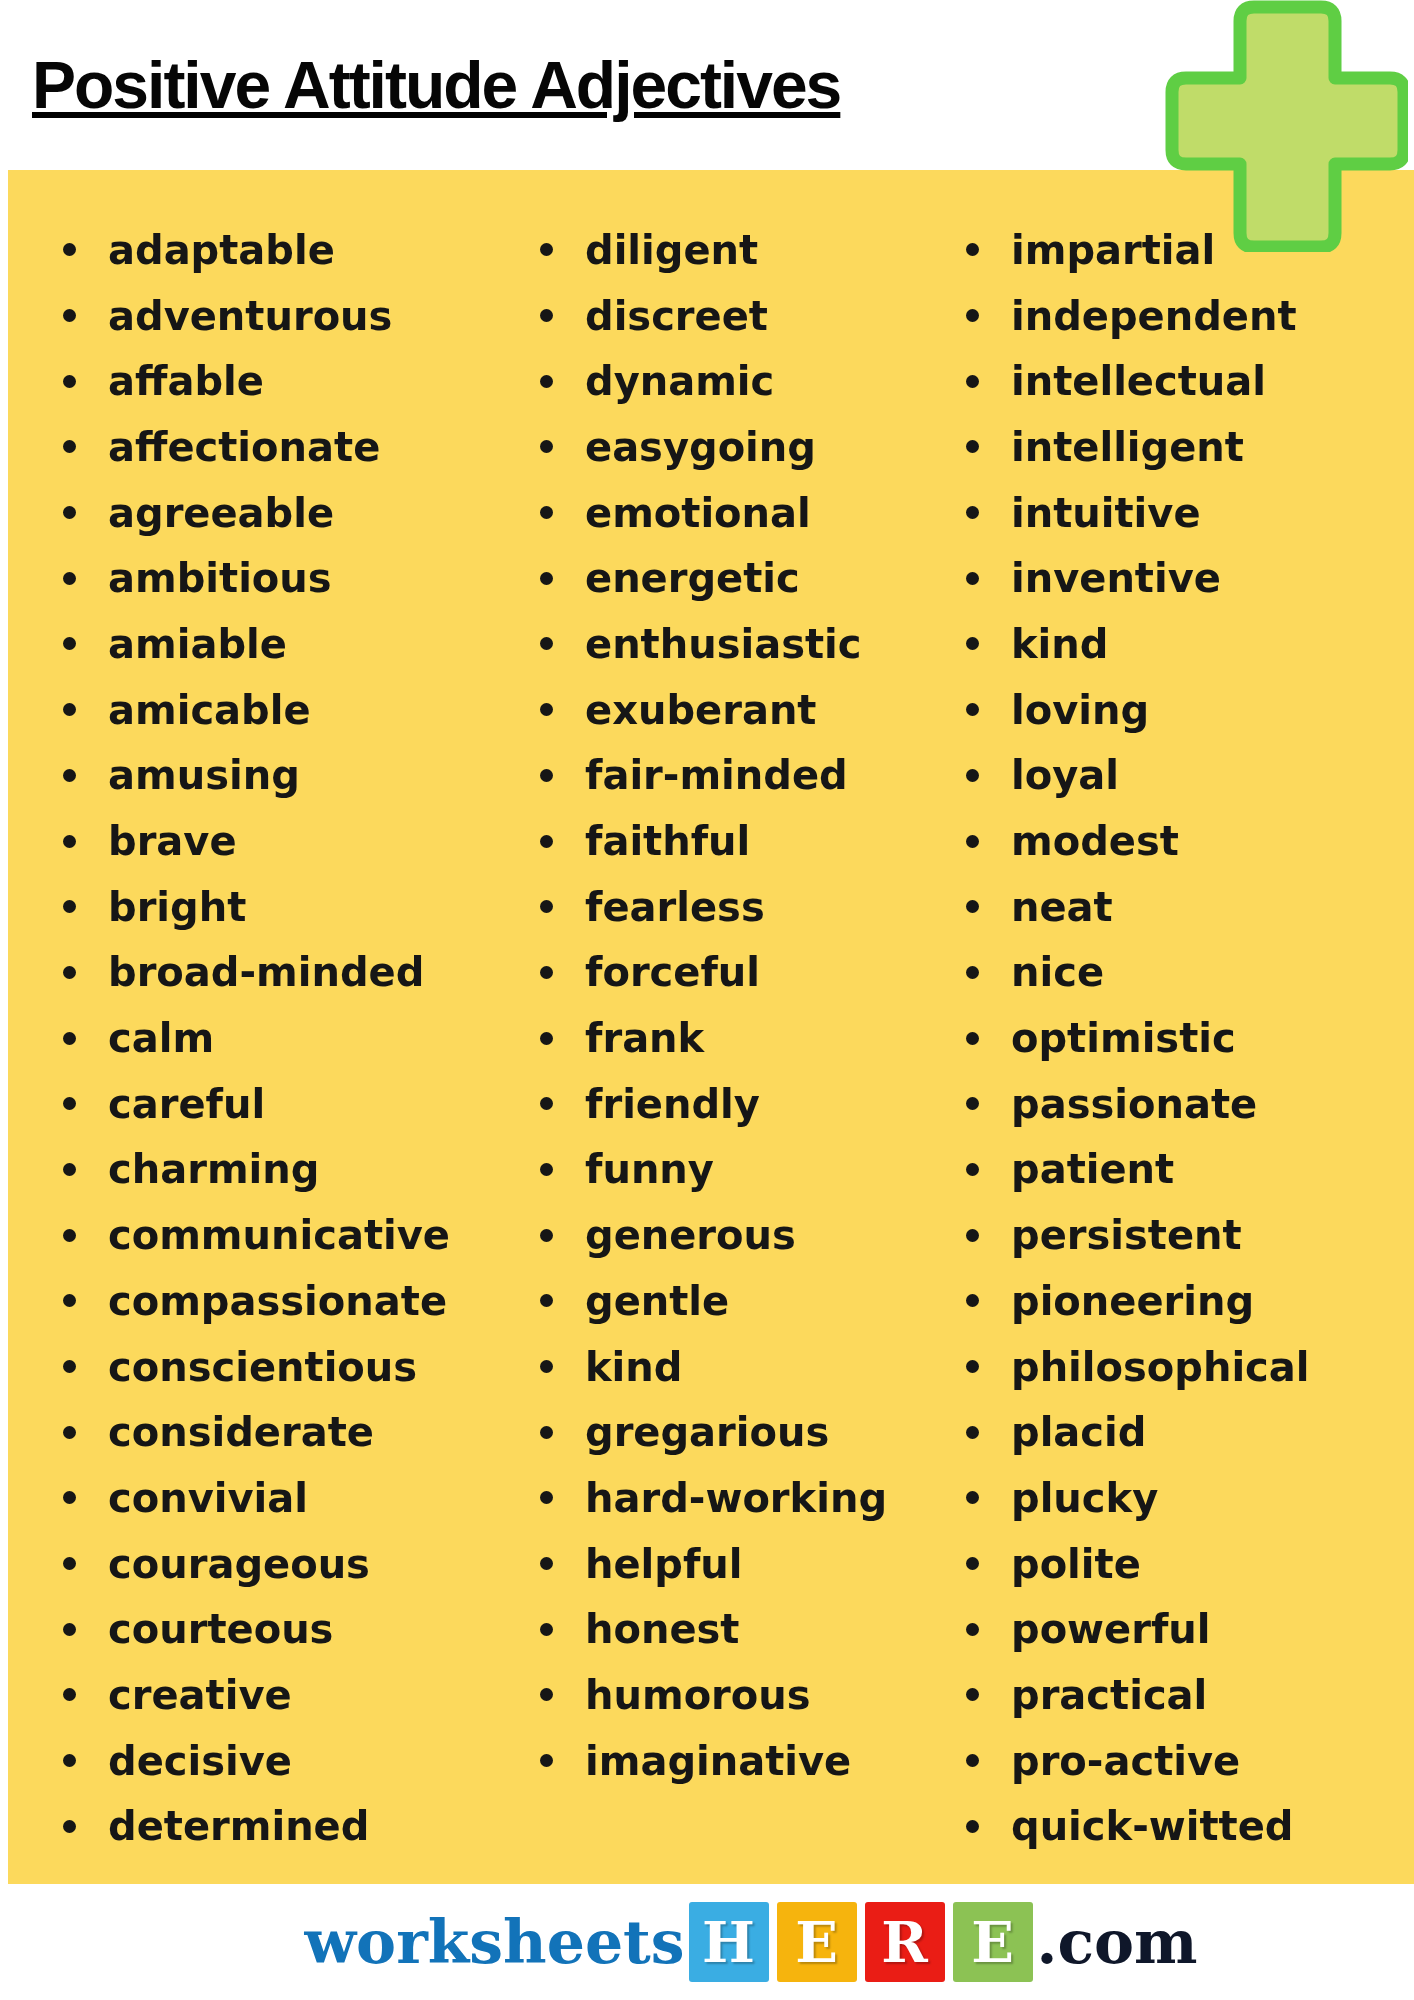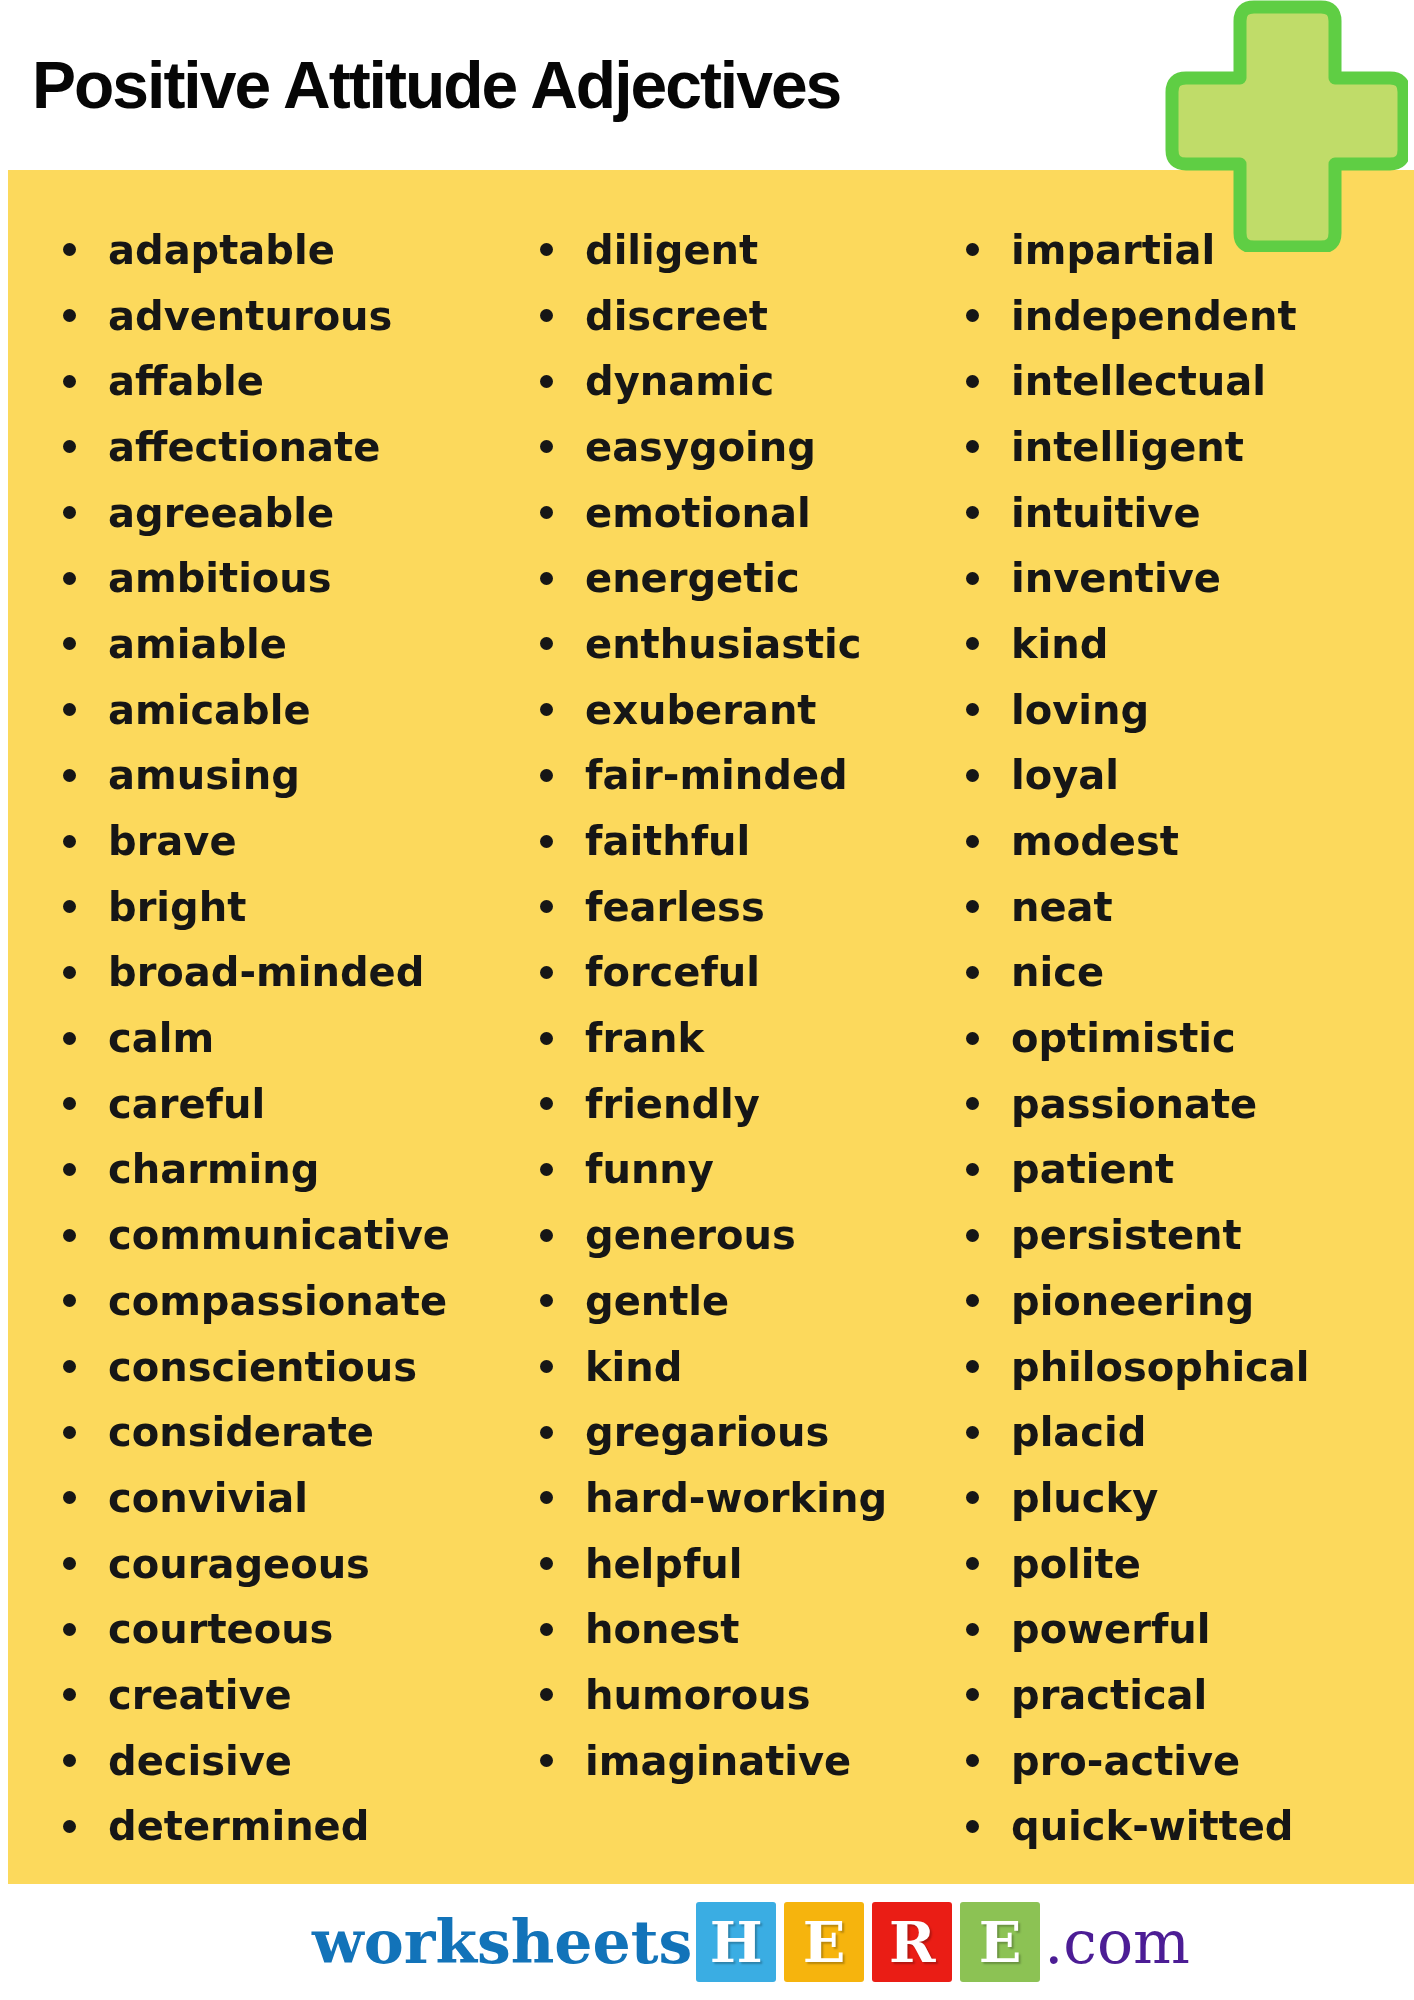--- a/index.html
+++ b/index.html
@@ -21,20 +21,21 @@
   .header {
     position: absolute;
     top: 0; left: 0;
     width: 1414px;
     height: 170px;
     background: #ffffff;
     display: flex;
     align-items: center;
     padding-left: 32px;
     box-sizing: border-box;
+    text-decoration: underline;
   }
   .title {
     font-family: "Liberation Sans", "DejaVu Sans", sans-serif;
     font-weight: 800;
     font-size: 66px;
     letter-spacing: -2px;
     color: #060606;
     margin: 0;
     line-height: 1;
   }
@@ -125,23 +126,23 @@
     align-items: center;
     justify-content: center;
     font-family: "DejaVu Serif", "Liberation Serif", serif;
     font-weight: bold;
     font-size: 56px;
     color: #ffffff;
     text-shadow: 2px 2px 2px rgba(0,0,0,0.25);
   }
   .logo-suffix {
     font-family: "DejaVu Serif", "Liberation Serif", serif;
-    font-weight: normal;
+    font-weight: bold;
     font-size: 60px;
-    color: #4c1d95;
+    color: #0f172a;
     line-height: 1;
   }
 </style>
 </head>
 <body>
 
 <div class="page">
 
   <div class="header">
     <h1 class="title">Positive Attitude Adjectives</h1>

